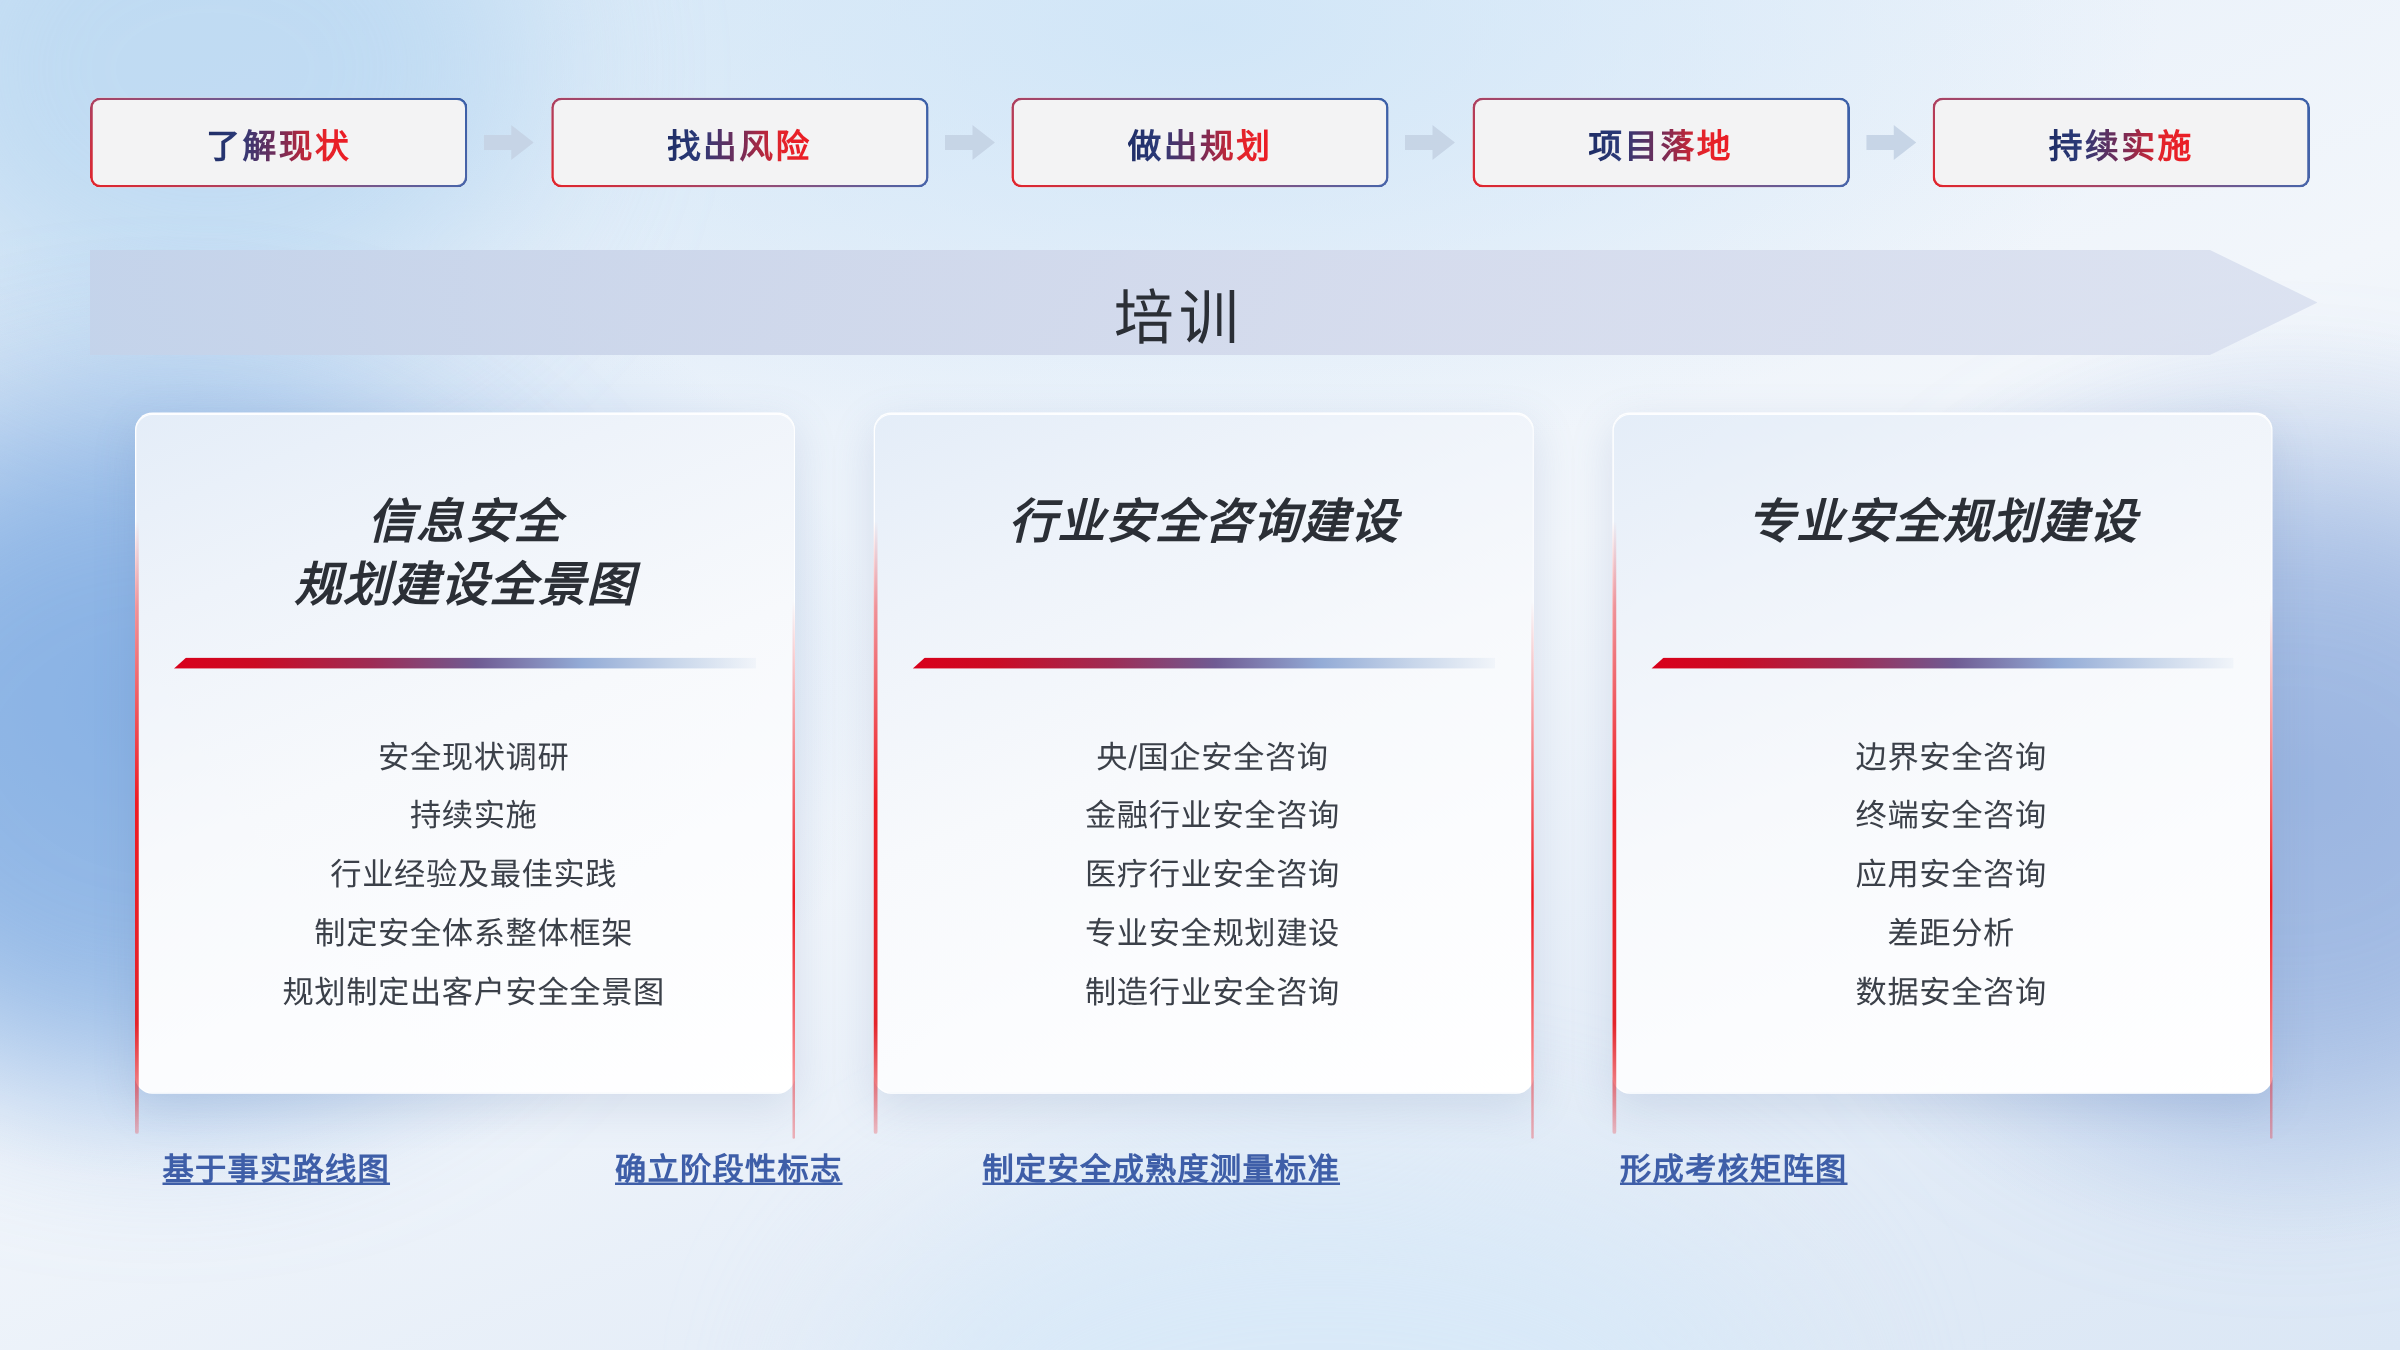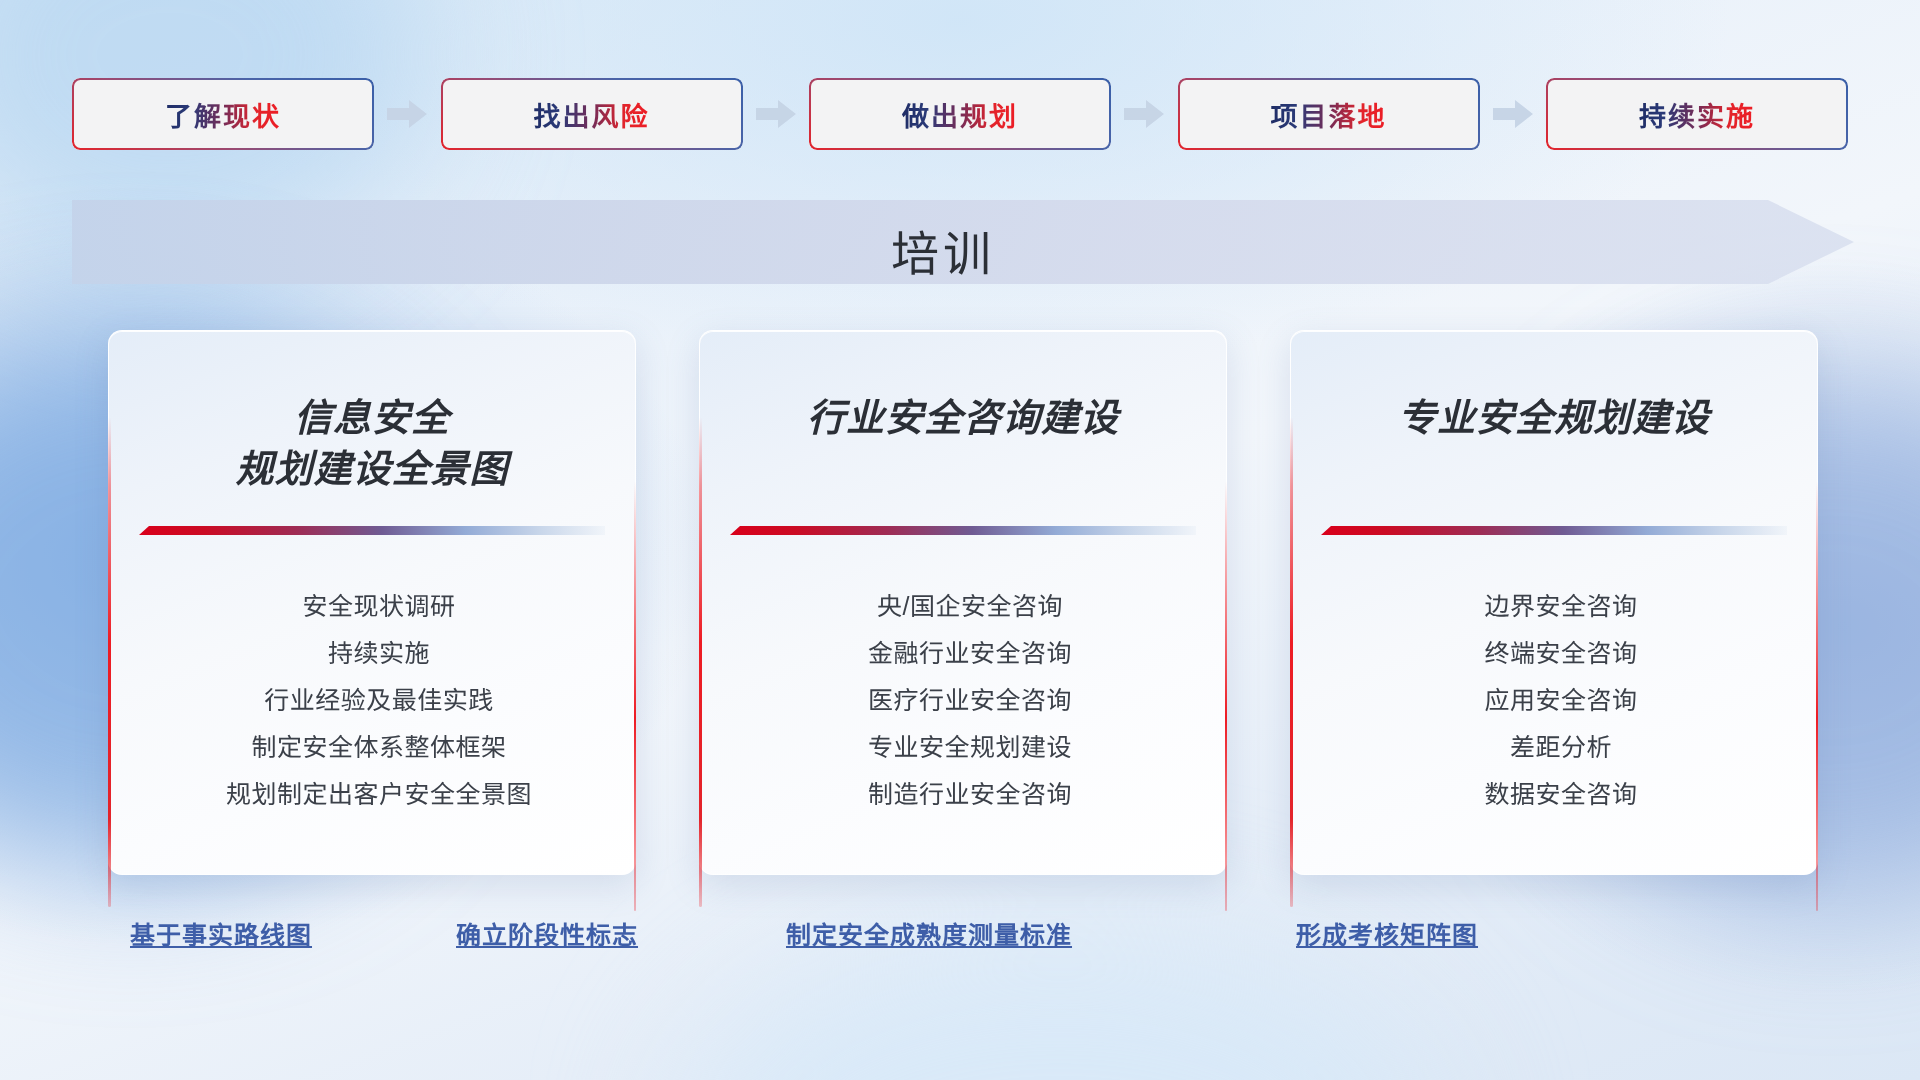--- a/index.html
+++ b/index.html
@@ -219,21 +219,21 @@
   .footer-label {
     position: absolute;
     font-size: 25px;
     font-weight: 700;
     color: #3e5ea8;
     letter-spacing: 1px;
     white-space: nowrap;
     text-decoration: underline;
   }
   .fl-0 { left: 130px; }
-  .fl-1 { left: 456px; }
+  .fl-1 { left: 492px; }
   .fl-2 { left: 786px; }
   .fl-3 { left: 1296px; }
 </style>
 </head>
 <body>
 
 <div id="stage">
 
   <div class="blob blob-topleft"></div>
   <div class="blob blob-left"></div>

